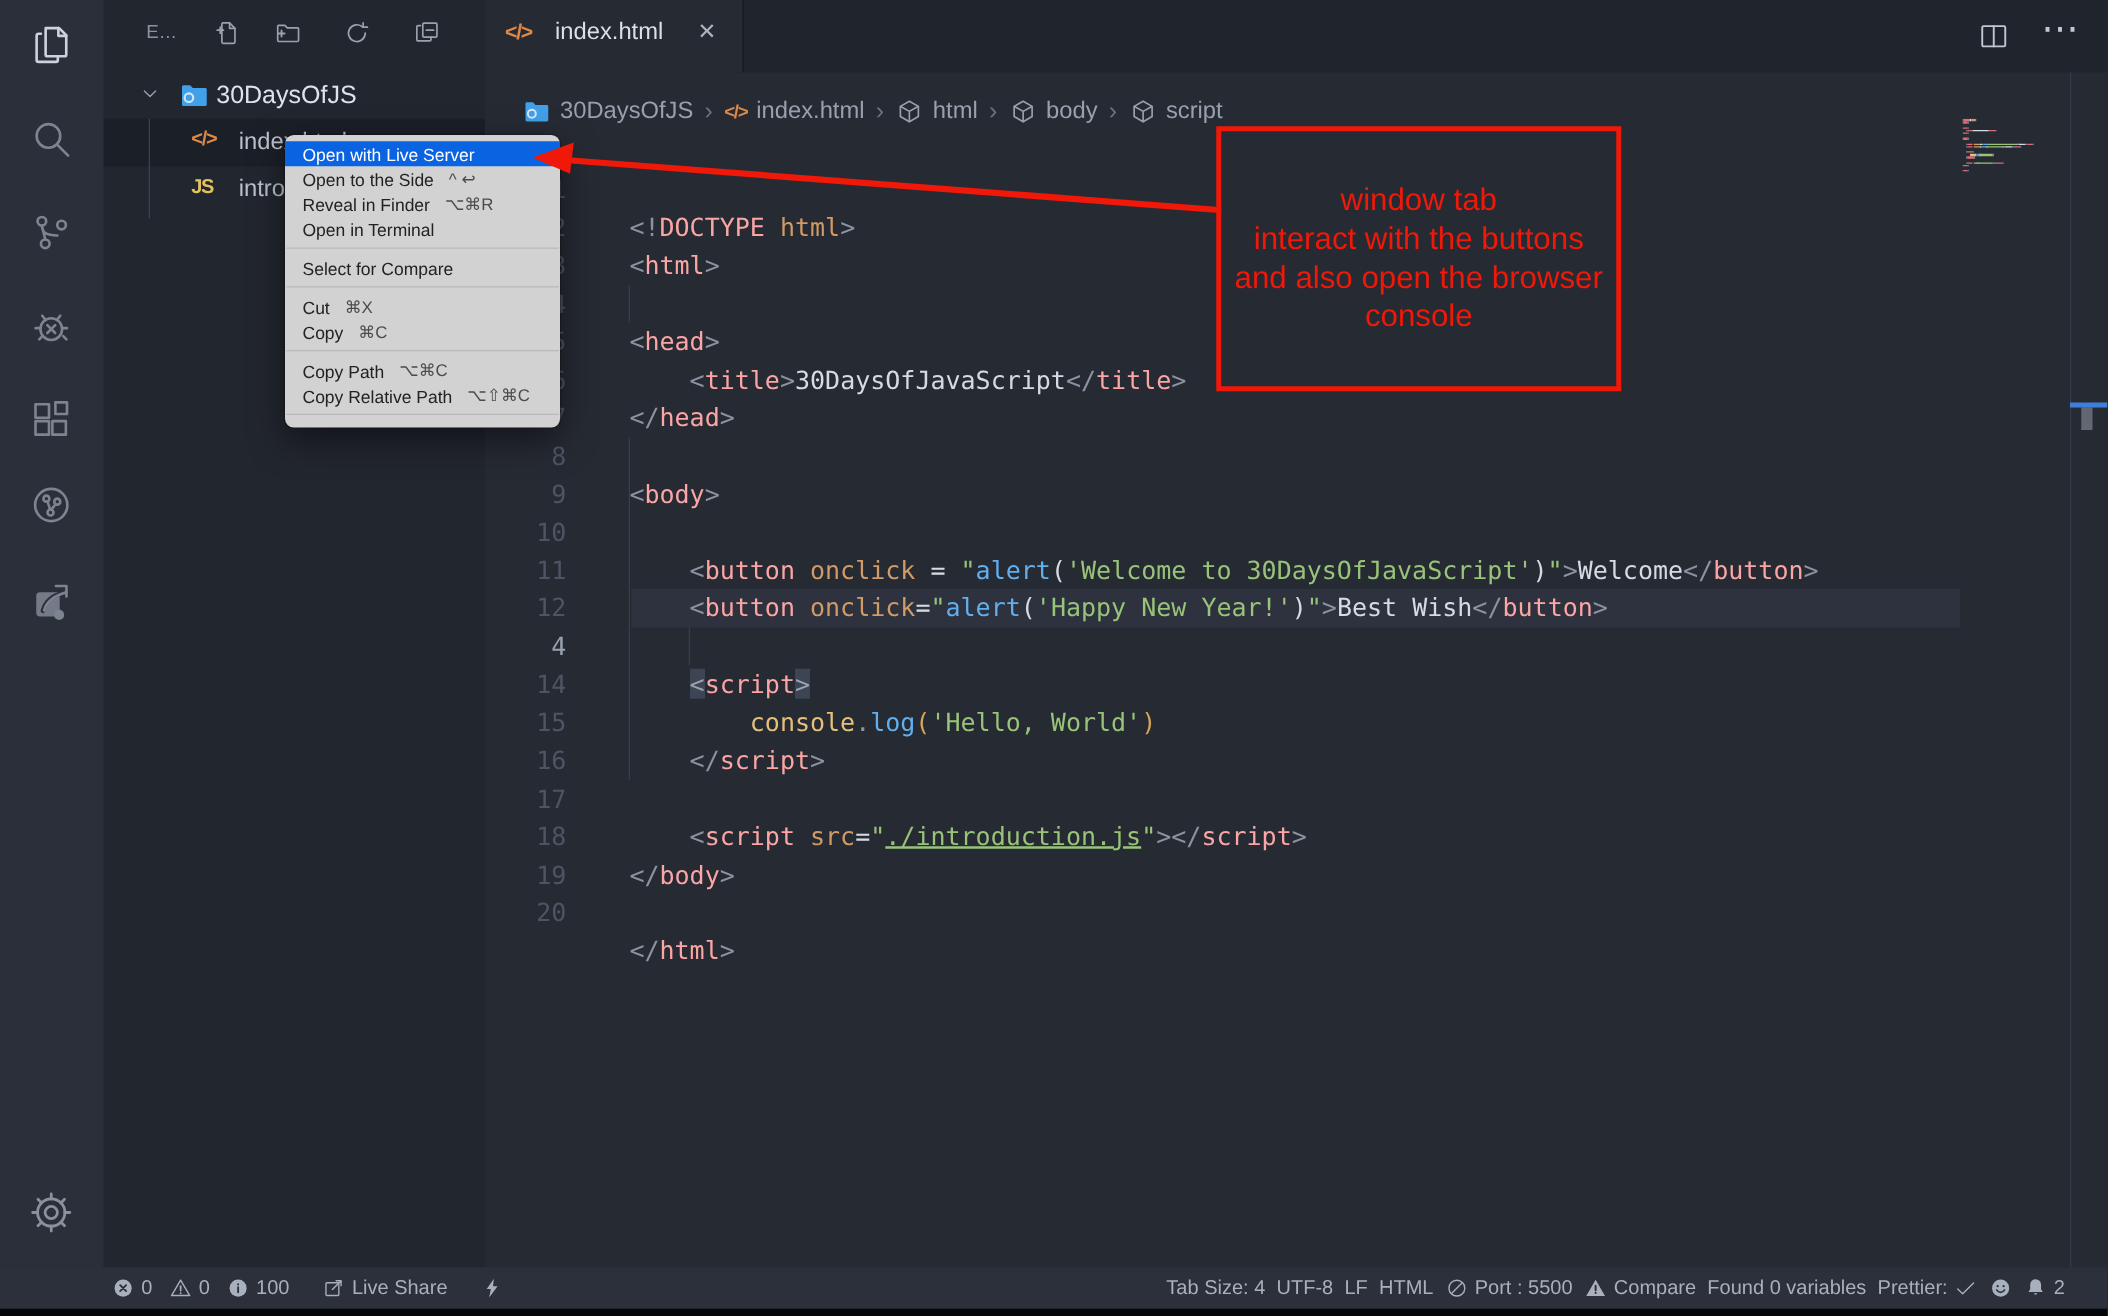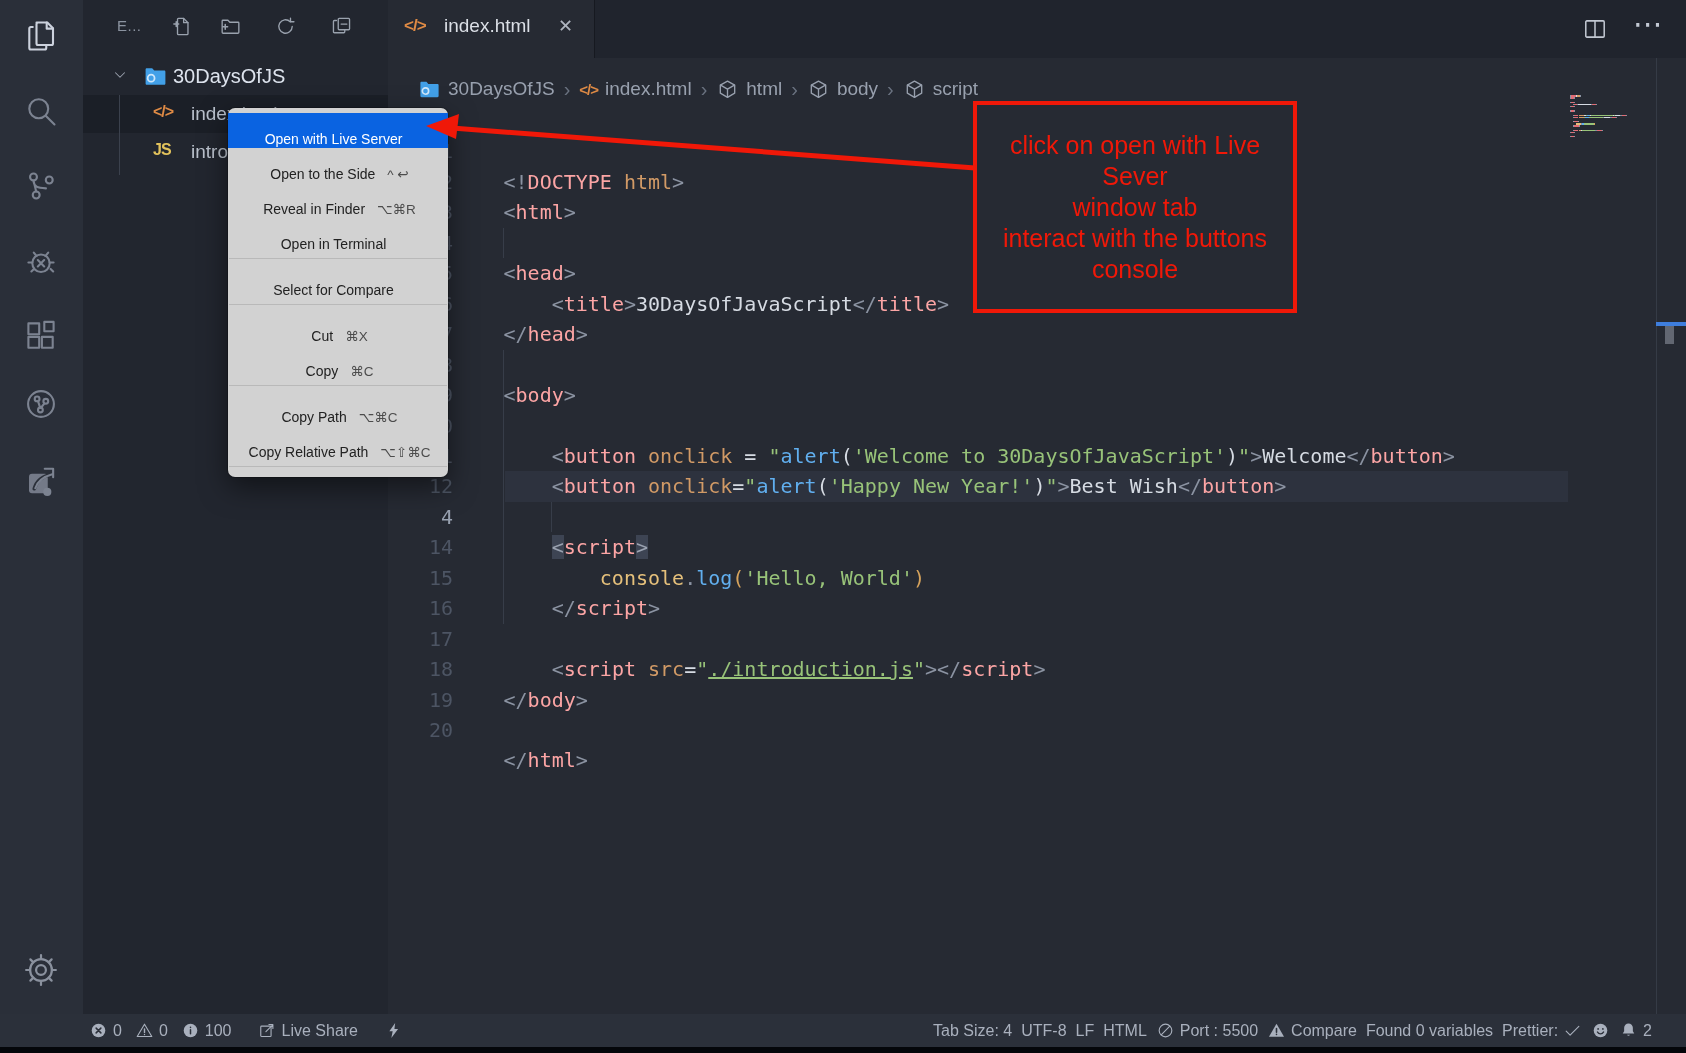--- a/index.html
+++ b/index.html
@@ -72,22 +72,22 @@
   .mm-seg{display:inline-block;height:1.4px;vertical-align:top;margin-top:0.3px;}
   #overview-divider{position:absolute;left:1268px;top:58px;bottom:0;width:1px;background:#353b46;}
   #overview-marker{position:absolute;left:1268px;top:322px;width:30px;height:4px;background:#3e7edd;}
   #scrollbar-thumb{position:absolute;left:1277px;top:326px;width:9px;height:18px;background:#8b919c;opacity:.6;cursor:pointer;}
 
   
   #context-menu{left:228px;top:108px;width:220px;background:#d2d2d2;border-radius:7px;
       box-shadow:0 10px 28px rgba(0,0,0,.5), 0 0 0 1px rgba(0,0,0,.2);padding:5px 0;z-index:40;}
   .menu-group{padding:0;}
   .menu-sep{height:1px;background:#b9b9b9;margin:5px 1px;}
-  .menu-item{display:flex;justify-content:center;align-items:center;height:19px;
-      padding:16px 11px 0 14px;font-size:14px;color:#222;cursor:pointer;}
+  .menu-item{display:flex;justify-content:flex-start;align-items:center;height:19px;
+      padding:1px 11px 0 14px;font-size:14px;color:#222;cursor:pointer;}
   .menu-item .mi-label{white-space:nowrap;}
   .menu-item .mi-short{color:#4c4c4c;font-size:13.5px;margin-left:12px;white-space:nowrap;}
   .menu-item.highlight{background:#0a63e1;color:#fff;margin:0 0;}
   .menu-item.highlight .mi-short{color:#fff;}
 
   
   #annotation-box{left:973px;top:101px;width:316px;height:204px;border:4px solid #f01808;z-index:30;
       display:flex;flex-direction:column;justify-content:center;}
   .ann-line{text-align:center;font-size:25px;line-height:31px;color:#f01808;}
 
@@ -447,23 +447,23 @@
        </div>
       <div class="menu-item ">
          <span class="mi-label">Copy Relative Path</span>
          <span class="mi-short">⌥⇧⌘C</span>
        </div>
     </div>
     <div class="menu-sep"></div>
   </div>
 
 <div id="annotation-box" class="abs">
-    <div class="ann-line">click on open with Live Sever</div>
     <div class="ann-line">window tab</div>
     <div class="ann-line">interact with the buttons</div>
+    <div class="ann-line">and also open the browser</div>
     <div class="ann-line">console</div>
   </div>
 
 <svg id="arrow-svg">
   <line x1="975" y1="168" x2="452" y2="128" stroke="#f01808" stroke-width="5"></line>
   <polygon points="426,126 459,114 456,139" fill="#f01808"></polygon>
 </svg>
 
 <div id="status-bar" class="abs">
   <div id="status-left">

